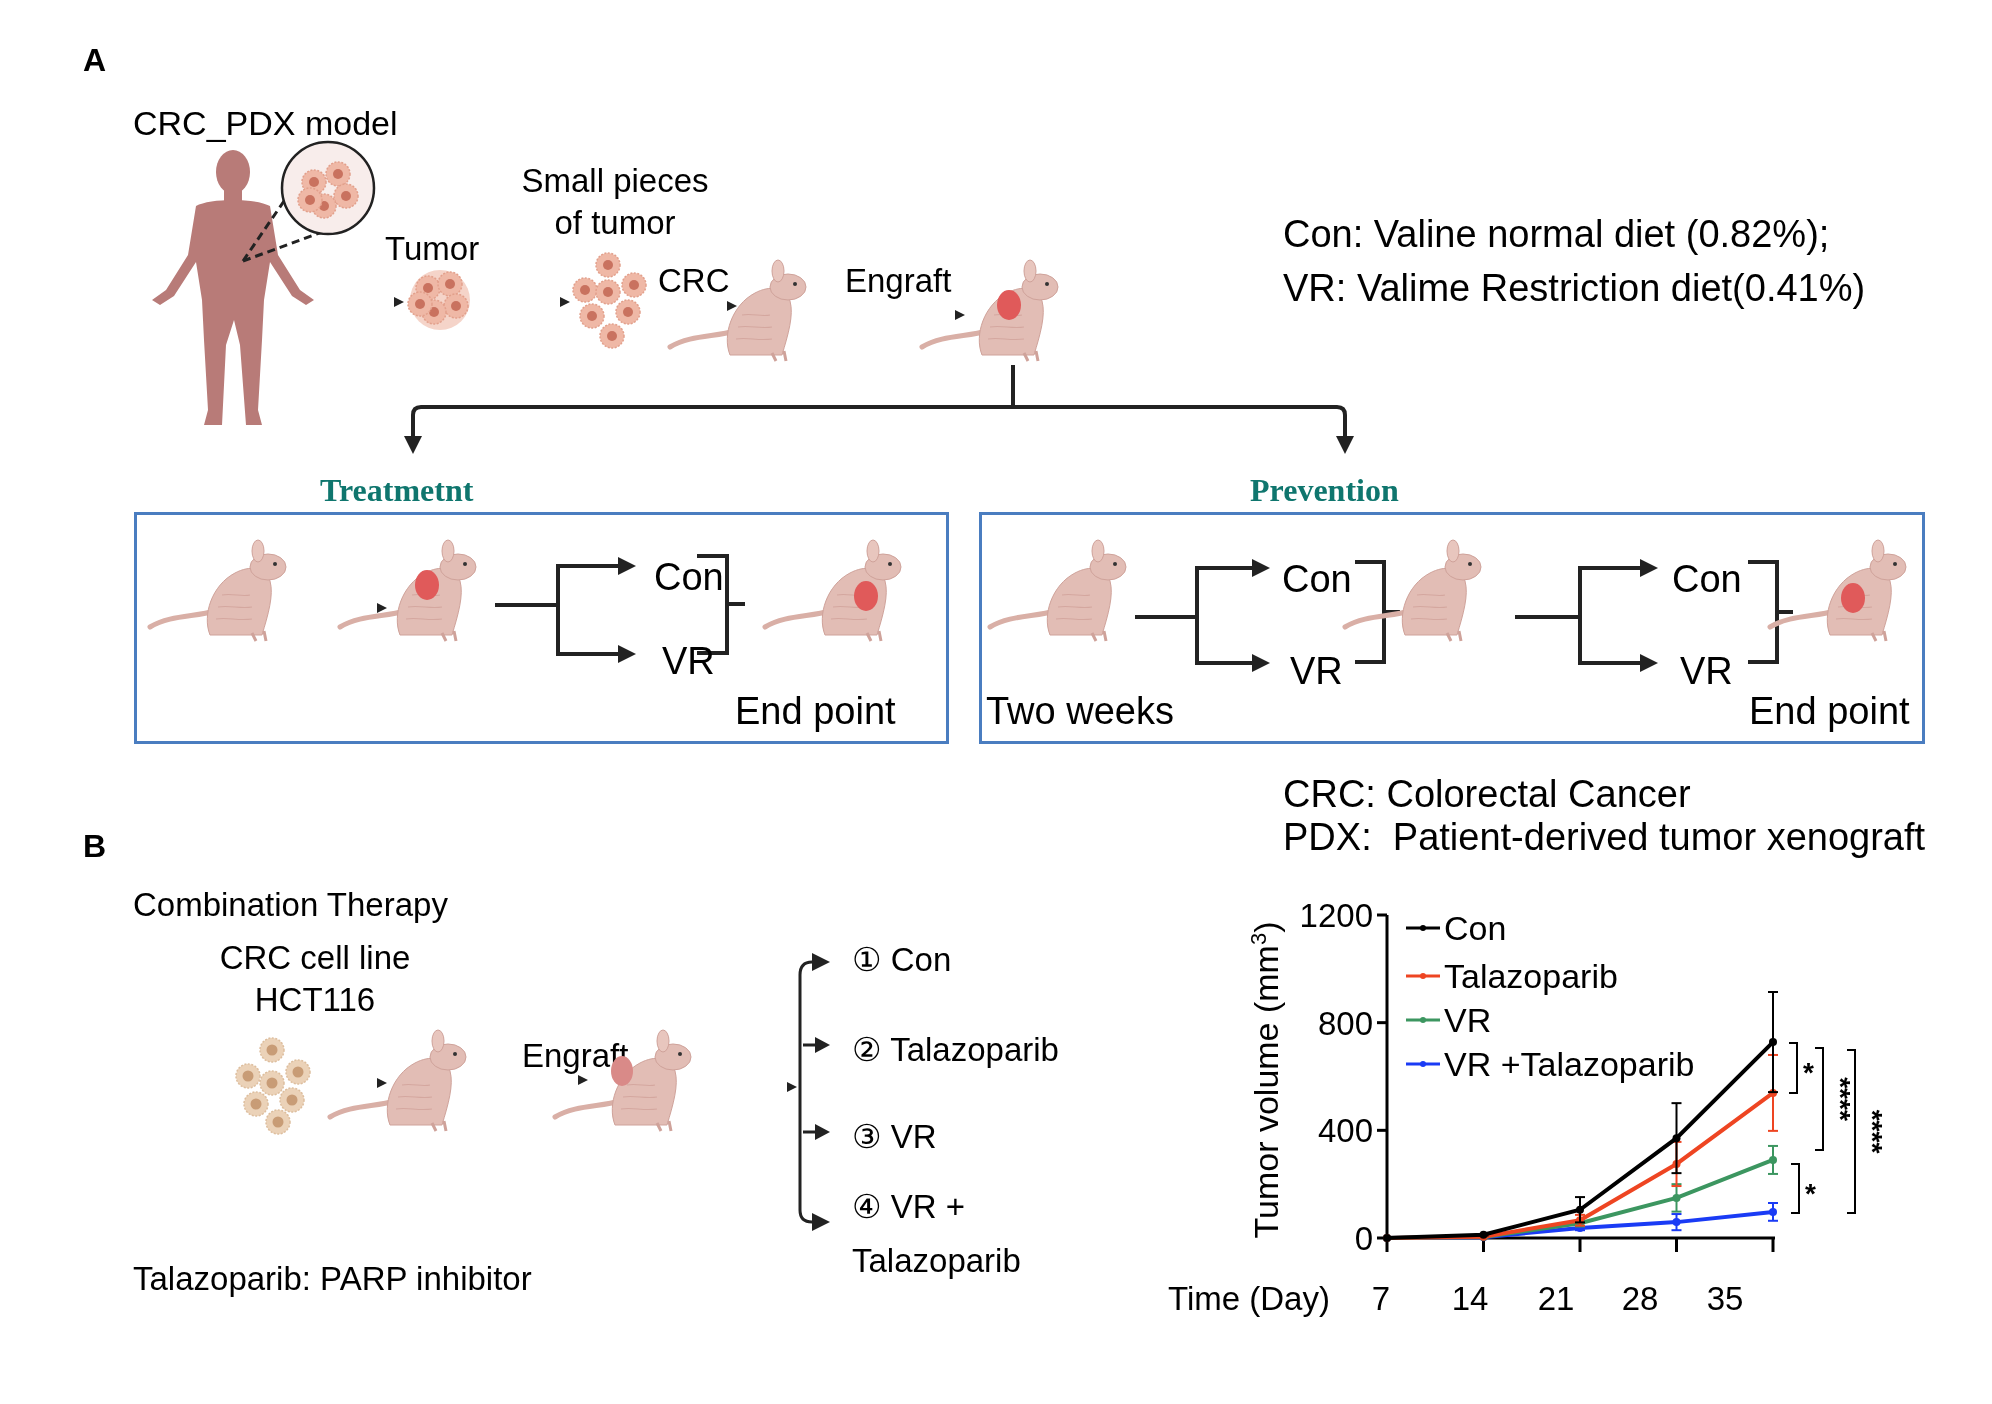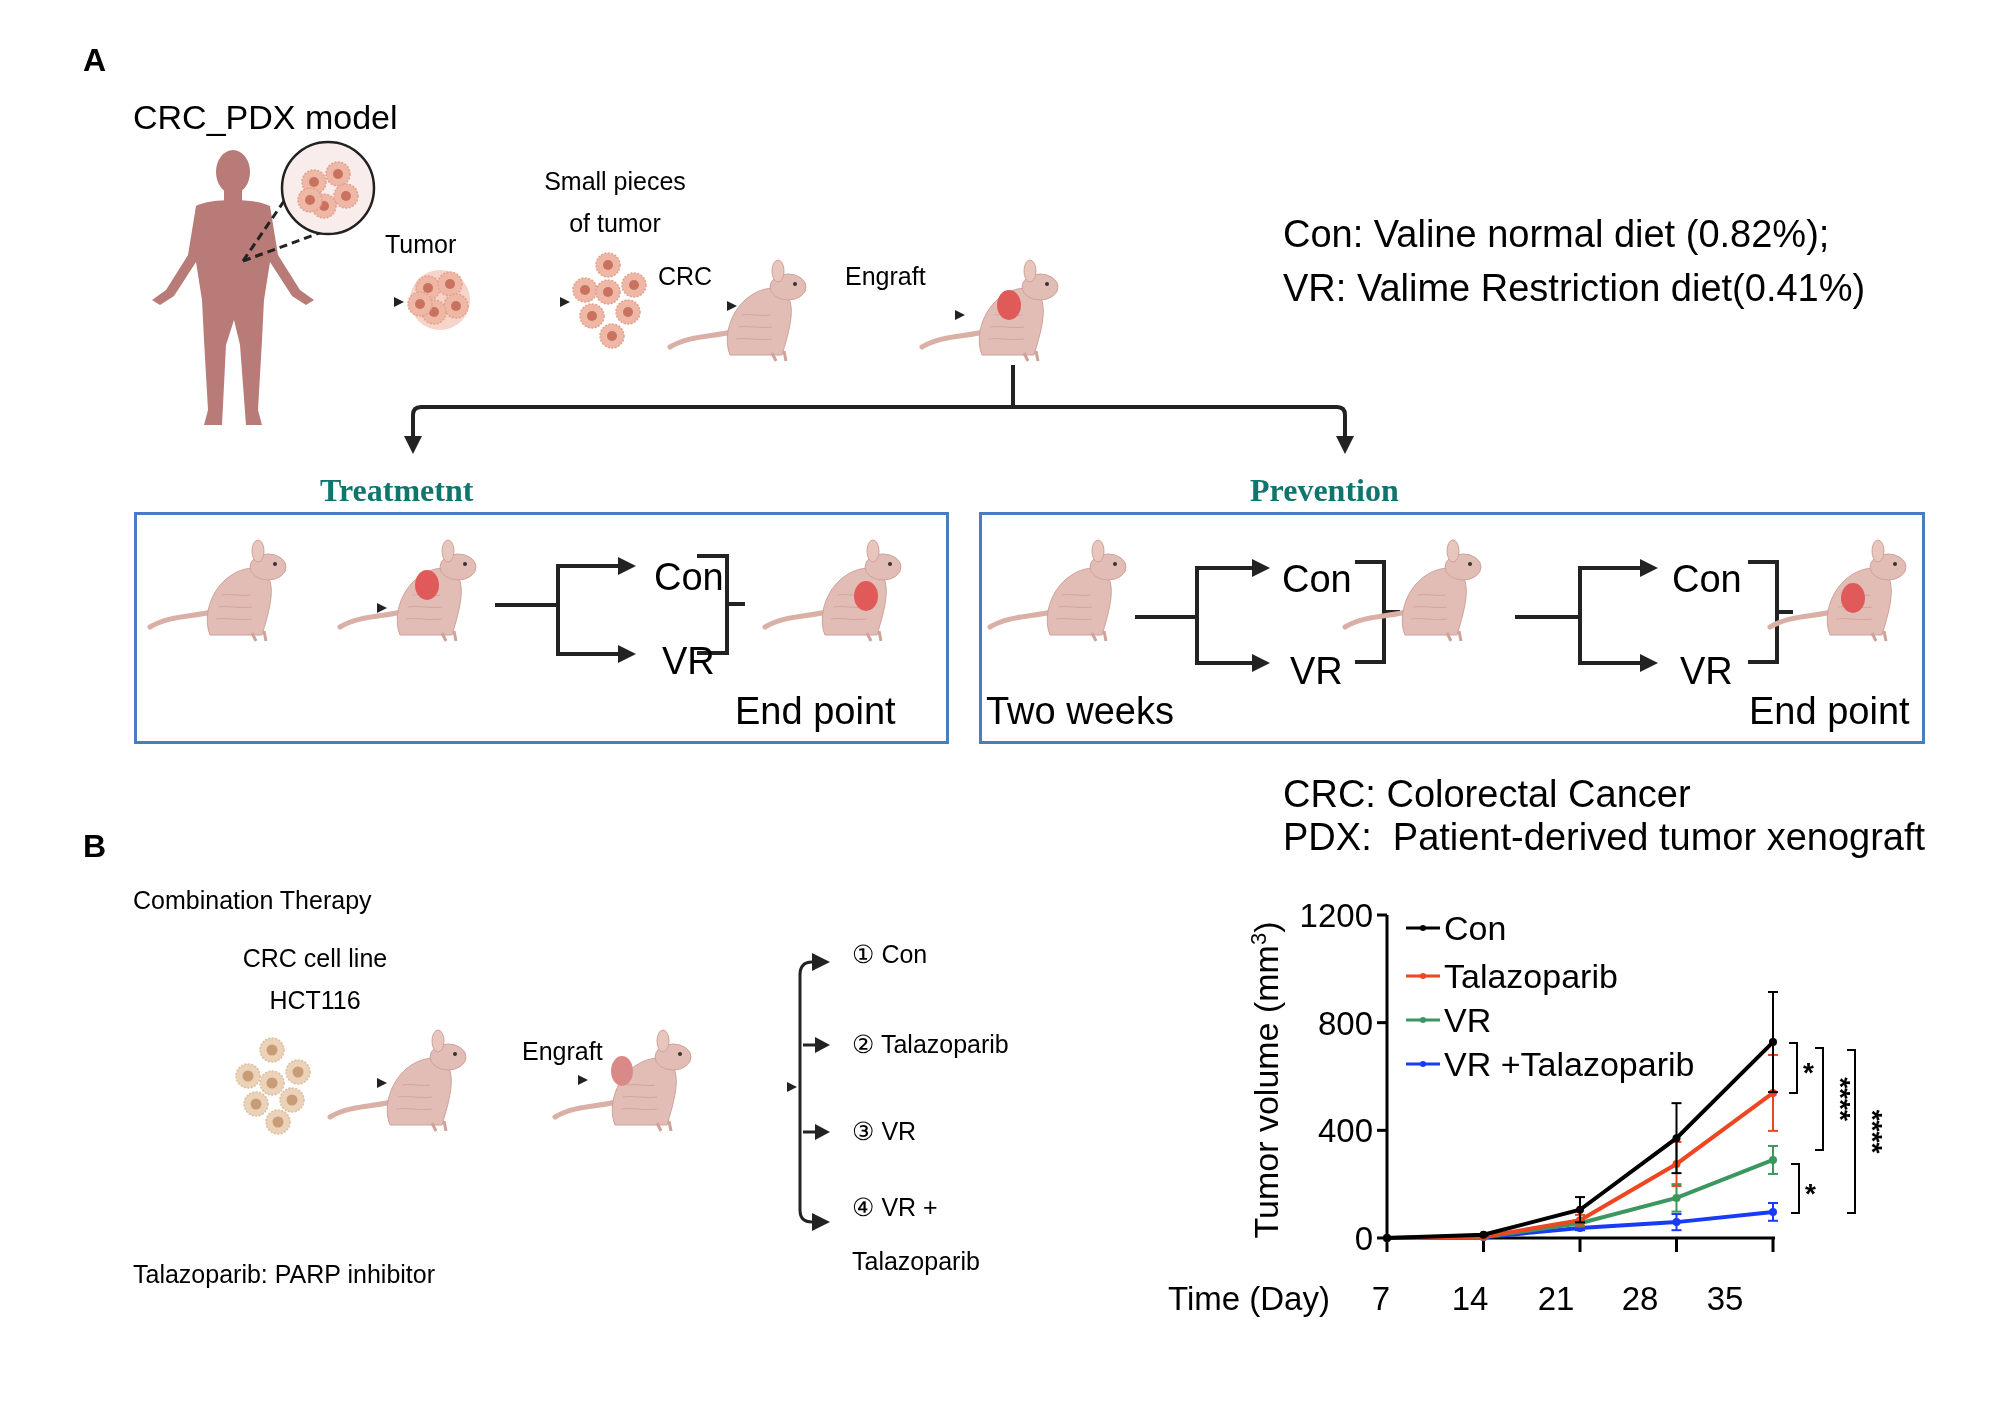--- a/index.html
+++ b/index.html
@@ -1,21 +1,21 @@
 <!DOCTYPE html>
 <html><head>
 <meta charset="utf-8">
 <style>
   html, body { margin:0; padding:0; background:#ffffff; }
   body { width:1992px; height:1404px; position:relative; overflow:hidden;
          font-family:"Liberation Sans", sans-serif; color:#000; }
   .abs { position:absolute; white-space:nowrap; }
   .panel-letter { font-weight:bold; font-size:32px; }
   .t34 { font-size:34px; }
-  .t33 { font-size:25px; }
+  .t33 { font-size:33px; }
   .t32 { font-size:38px; }
   .heading { font-size:32px; font-weight:bold; color:#0f766e;font-family:Liberation Serif, serif; }
   .box { position:absolute; border:3px solid #4A7DC0; box-sizing:border-box; }
   svg.layer { position:absolute; left:0; top:0; }
   .center { text-align:center; }
 </style>
 </head>
 <body>
 
 <svg width="0" height="0" style="position:absolute">
@@ -49,21 +49,21 @@
       <circle cx="0" cy="0" r="5" fill="#C9725F"></circle>
     </g>
     <g id="cellTan">
       <circle cx="0" cy="0" r="12" fill="#EBD2B8" stroke="#DDBE9E" stroke-width="1.5" stroke-dasharray="2 1.5"></circle>
       <circle cx="0" cy="0" r="5.5" fill="#C89C76"></circle>
     </g>
   </defs>
 </svg>
 
 <div class="abs panel-letter" style="left:83px;top:42px;">A</div>
-<div class="abs t34" style="left:133px;top:98px;">CRC_PDX model</div>
+<div class="abs t34" style="left:133px;top:104px;">CRC_PDX model</div>
 
 <svg class="layer" width="1992" height="1404">
 
   <g fill="#B87B78">
     <ellipse cx="233" cy="172" rx="17" ry="22"></ellipse>
     <rect x="224" y="190" width="18" height="14"></rect>
     <path d="M196,206 C210,198 256,198 270,206 L278,255 L300,290 L314,300 L306,305 L292,296 L270,262 L264,300 L262,340 L258,410 L262,425 L246,425 L240,345 L234,320 L226,345 L222,425 L204,425 L208,410 L204,340 L202,300 L196,262 L174,296 L160,305 L152,300 L166,290 L188,255 Z"></path>
   </g>
 
   <path d="M243,261 L295,185 M243,261 L322,232" stroke="#222" stroke-width="3" stroke-dasharray="8 5" fill="none"></path>

